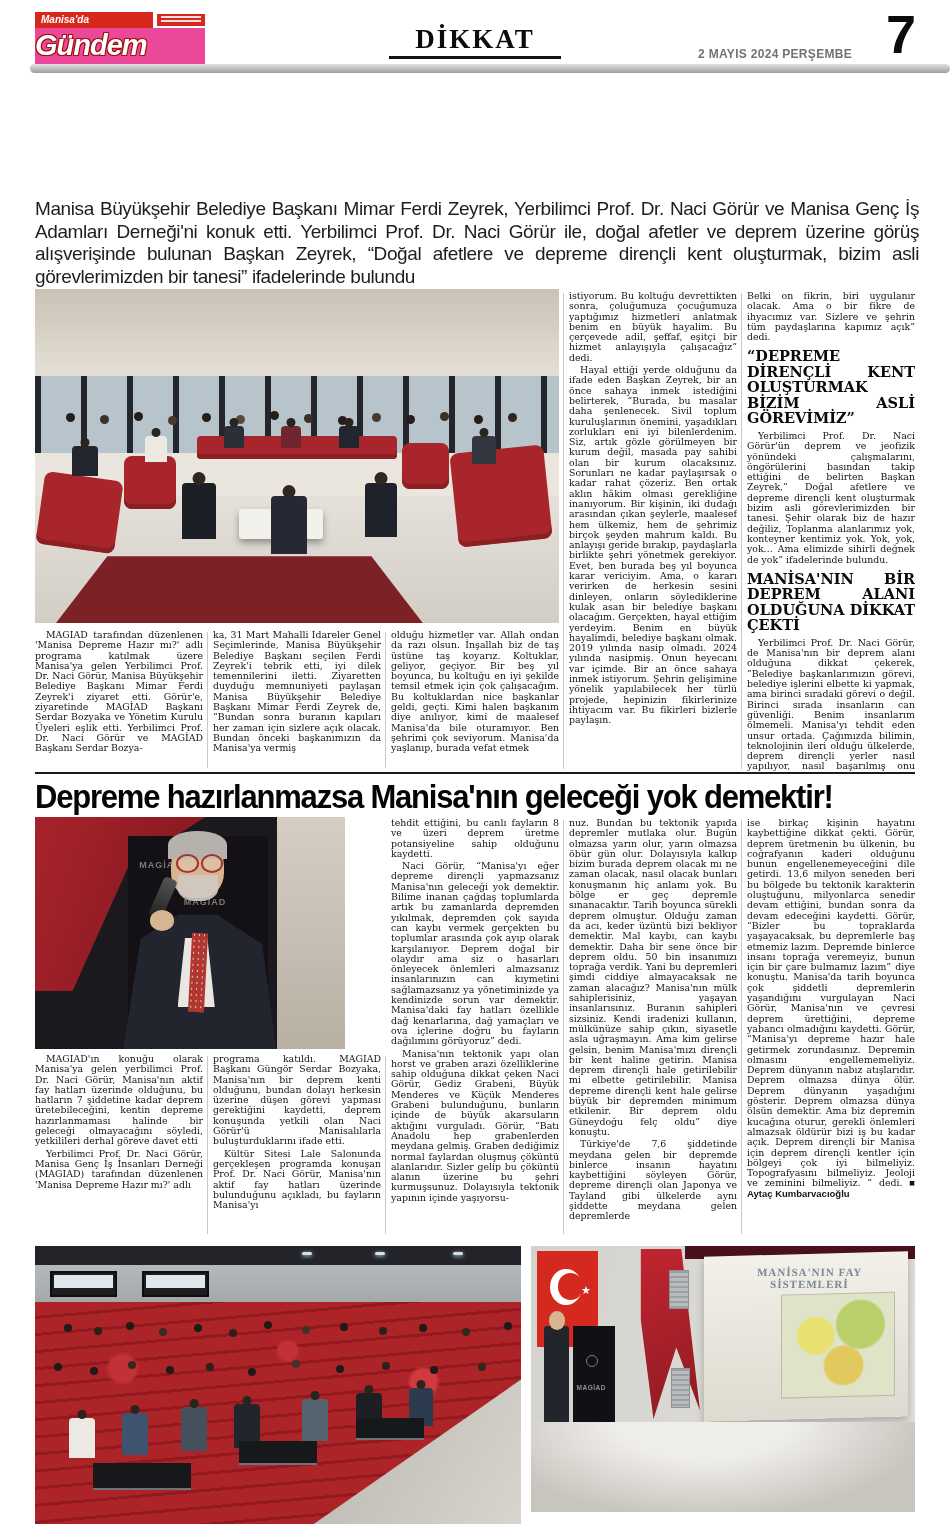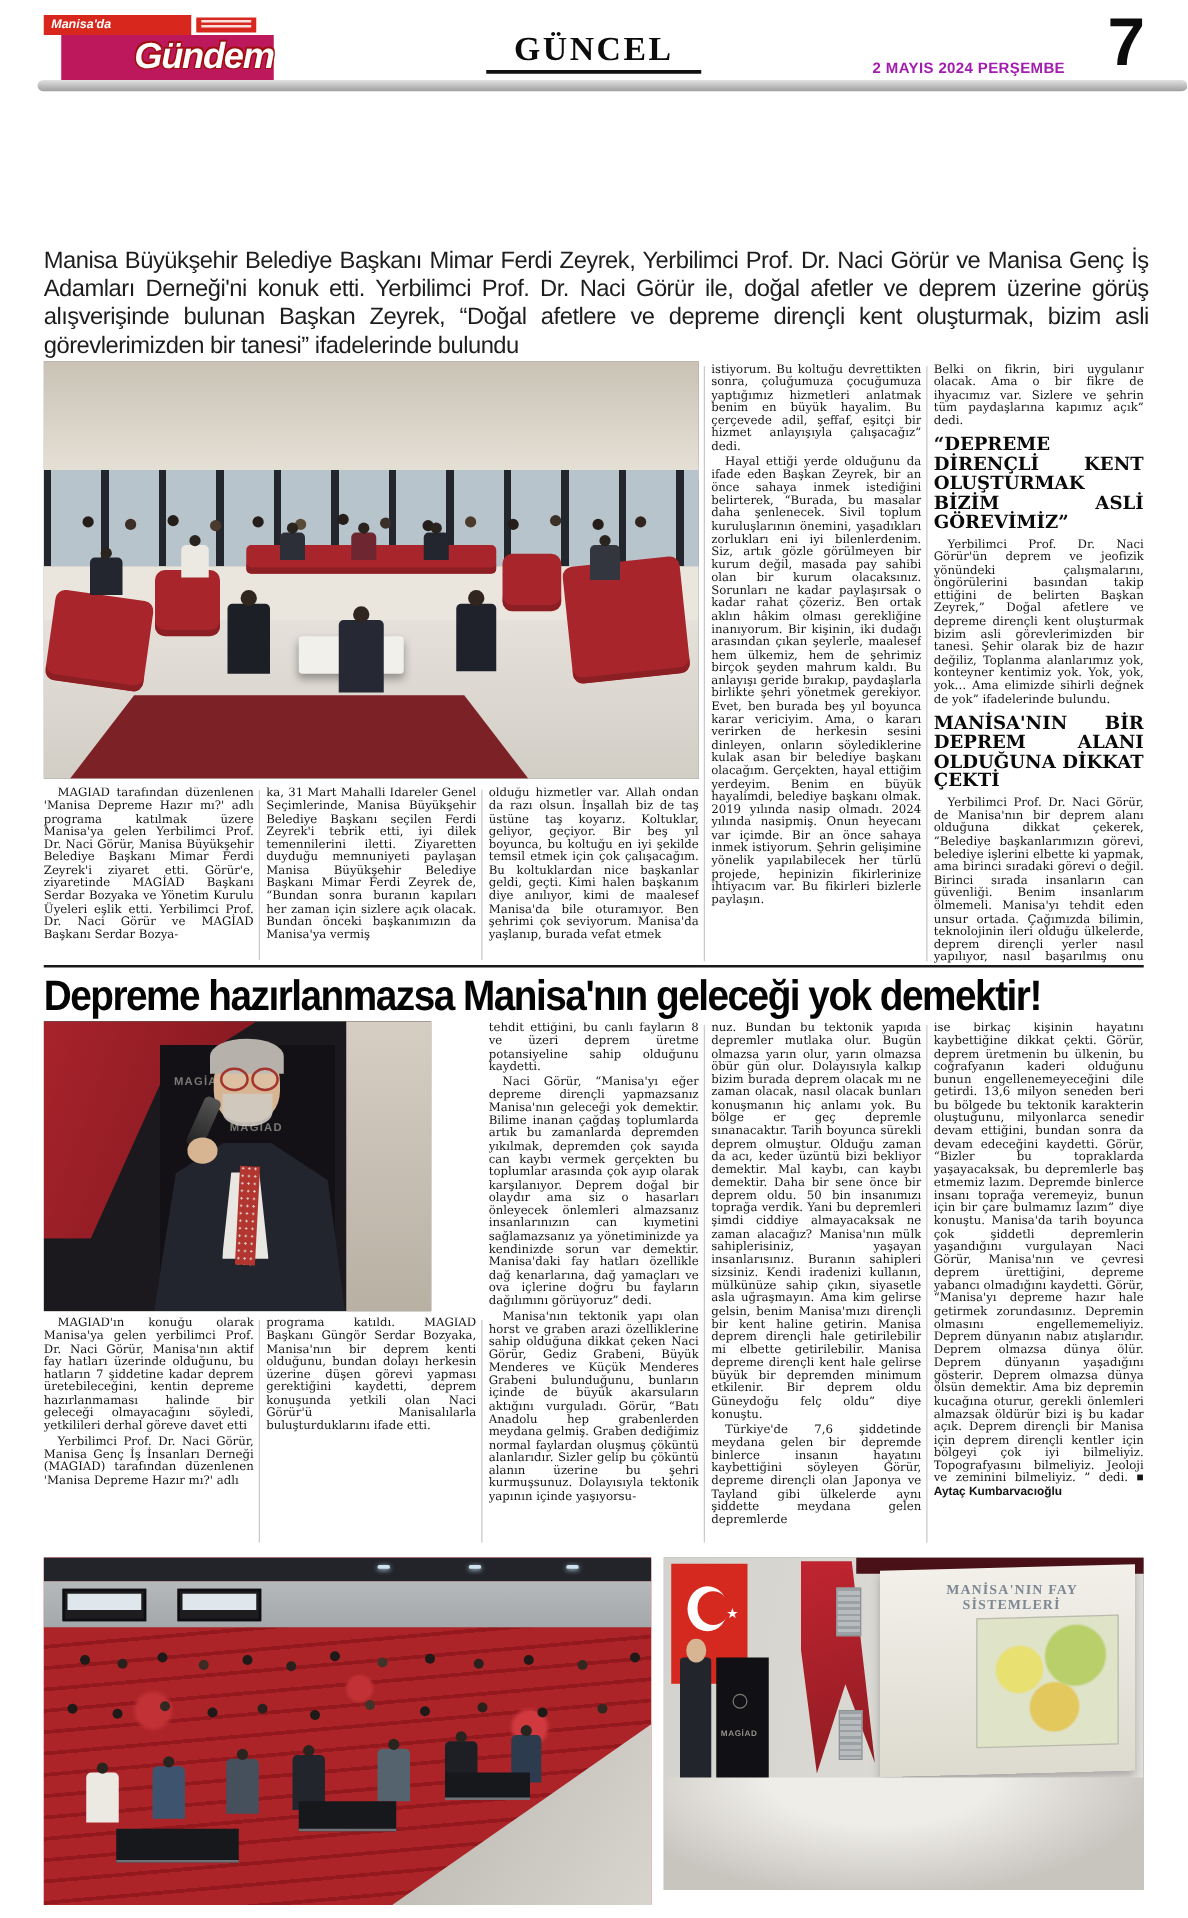--- a/index.html
+++ b/index.html
@@ -5,27 +5,27 @@
   html,body{margin:0;padding:0;background:#ffffff;}
   .page{position:relative;width:950px;height:1534px;background:#fff;overflow:hidden;
         font-family:"Liberation Sans",sans-serif;color:#111;}
   .abs{position:absolute;}
 
   
   .brand-redbar{left:35px;top:12px;width:118px;height:16px;background:#d8281e;
     color:#fff;font:italic bold 10px/16px "Liberation Sans",sans-serif;padding-left:6px;box-sizing:border-box;}
   .brand-minibox{left:157px;top:14px;width:48px;height:12px;background:#d8281e;}
   .brand-minibox i{display:block;height:2px;background:rgba(255,255,255,.85);margin:2px 4px 0;}
-  .brand-bluebox{left:35px;top:28px;width:170px;height:36px;background:#be185d;text-align:right;margin-left:14px;}
+  .brand-bluebox{left:35px;top:28px;width:170px;height:36px;background:#ec4899;text-align:left;}
   .brand-bluebox span{font:italic 800 29px/34px "Liberation Sans",sans-serif;color:#fff;
     text-shadow:1px 1px 0 #a01010,-1px -1px 0 #a01010,1px -1px 0 #a01010,-1px 1px 0 #a01010;letter-spacing:-1px;}
   .section-title{left:0;right:0;top:24px;text-align:center;
     font:bold 27px/30px "Liberation Serif",serif;letter-spacing:2px;color:#0c0c0c;}
   .section-underline{left:50%;transform:translateX(-50%);top:56px;width:172px;height:3px;background:#111;}
-  .masthead-date{right:98px;top:47px;font:bold 12px/14px "Liberation Sans",sans-serif;letter-spacing:.3px;color:#a21caf;margin-left:36px;}
+  .masthead-date{right:98px;top:47px;font:bold 12px/14px "Liberation Sans",sans-serif;letter-spacing:.3px;color:#737373;margin-left:36px;}
   .masthead-page{right:36px;top:6px;font:bold 54px/56px "Liberation Sans",sans-serif;letter-spacing:-2px;color:#0c0c0c;}
   .masthead-bar{left:30px;right:0;top:64px;height:9px;border-radius:5px;
     background:linear-gradient(#e2e2e2,#9f9f9f);}
 
   
   .headline1{left:35px;top:84px;width:890px;font:bold 49px/53px "Liberation Sans",sans-serif;
     letter-spacing:-2.5px;color:#050505;}
   .headline1 span{display:block;transform:scaleY(1.12);transform-origin:top left;}
   .lead{left:35px;top:198px;width:884px;font:19px/22.5px "Liberation Sans",sans-serif;
     color:#1d1d1d;text-align:justify;letter-spacing:-0.4px;}
@@ -138,21 +138,21 @@
   <div class="abs brand-redbar">
     <span>Manisa'da</span>
   </div>
   <div class="abs brand-minibox">
       <i></i>
       <i></i>
     </div>
   <div class="abs brand-bluebox">
     <span>Gündem</span>
   </div>
-  <div class="abs section-title">GÜNCEL</div>
+  <div class="abs section-title">DİKKAT</div>
   <div class="abs section-underline"></div>
   <div class="abs masthead-date">2 MAYIS 2024 PERŞEMBE</div>
   <div class="abs masthead-page">7</div>
   <div class="abs masthead-bar"></div>
 
   <p class="abs lead" style="margin:0">Manisa Büyükşehir Belediye Başkanı Mimar Ferdi Zeyrek, Yerbilimci Prof. Dr. Naci Görür ve Manisa Genç İş Adamları Derneği'ni konuk etti. Yerbilimci Prof. Dr. Naci Görür ile, doğal afetler ve deprem üzerine görüş alışverişinde bulunan Başkan Zeyrek, “Doğal afetlere ve depreme dirençli kent oluşturmak, bizim asli görevlerimizden bir tanesi” ifadelerinde bulundu</p>
 
   <figure class="photo" style="left:35px;top:289px;width:524px;height:334px;margin:0">
     <div class="abs p1-ceiling"></div>
     <div class="abs p1-windows"></div>
@@ -230,20 +230,21 @@
     <div class="abs p2-mic"></div>
     <div class="abs p2-hand"></div>
   </figure>
 
   <div class="col" style="left:35px;top:1054px;height:182px">
     <p>MAGİAD'ın konuğu olarak Manisa'ya gelen yerbilimci Prof. Dr. Naci Görür, Manisa'nın aktif fay hatları üzerinde olduğunu, bu hatların 7 şiddetine kadar deprem üretebileceğini, kentin depreme hazırlanmaması halinde bir geleceği olmayacağını söyledi, yetkilileri derhal göreve davet etti</p>
     <p>Yerbilimci Prof. Dr. Naci Görür, Manisa Genç İş İnsanları Derneği (MAGIAD) tarafından düzenlenen 'Manisa Depreme Hazır mı?' adlı</p>
   </div>
   <div class="col" style="left:213px;top:1054px;height:182px">
     <p class="cont">programa katıldı. MAGİAD Başkanı Güngör Serdar Bozyaka, Manisa'nın bir deprem kenti olduğunu, bundan dolayı herkesin üzerine düşen görevi yapması gerektiğini kaydetti, deprem konuşunda yetkili olan Naci Görür'ü Manisalılarla buluşturduklarını ifade etti.</p>
+    <p>Kültür Sitesi Lale Salonunda gerçekleşen programda konuşan Prof. Dr. Naci Görür, Manisa'nın aktif fay hatları üzerinde bulunduğunu açıkladı, bu fayların Manisa'yı</p>
   </div>
   <div class="col" style="left:391px;top:818px;height:418px">
     <p class="cont">tehdit ettiğini, bu canlı fayların 8 ve üzeri deprem üretme potansiyeline sahip olduğunu kaydetti.</p>
     <p>Naci Görür, “Manisa'yı eğer depreme dirençli yapmazsanız Manisa'nın geleceği yok demektir. Bilime inanan çağdaş toplumlarda artık bu zamanlarda depremden yıkılmak, depremden çok sayıda can kaybı vermek gerçekten bu toplumlar arasında çok ayıp olarak karşılanıyor.  Deprem doğal bir olaydır ama siz o hasarları önleyecek önlemleri almazsanız insanlarınızın can kıymetini sağlamazsanız ya yönetiminizde ya kendinizde sorun var demektir. Manisa'daki fay hatları özellikle dağ kenarlarına, dağ yamaçları ve ova içlerine doğru bu fayların dağılımını görüyoruz” dedi.</p>
     <p>Manisa'nın tektonik yapı olan horst ve graben arazi özelliklerine sahip olduğuna dikkat çeken Naci Görür,  Gediz Grabeni, Büyük Menderes ve Küçük Menderes Grabeni bulunduğunu, bunların içinde de büyük akarsuların aktığını vurguladı.  Görür, “Batı Anadolu hep grabenlerden meydana gelmiş. Graben dediğimiz normal faylardan oluşmuş çöküntü alanlarıdır. Sizler gelip bu çöküntü alanın üzerine bu şehri kurmuşsunuz. Dolayısıyla tektonik yapının içinde yaşıyorsu-</p>
   </div>
   <div class="col" style="left:569px;top:818px;height:418px">
     <p class="cont">nuz. Bundan bu tektonik yapıda depremler mutlaka olur. Bugün olmazsa yarın olur, yarın olmazsa öbür gün olur. Dolayısıyla kalkıp bizim burada deprem olacak mı ne zaman olacak, nasıl olacak bunları konuşmanın hiç anlamı yok.  Bu bölge er geç depremle sınanacaktır. Tarih boyunca sürekli deprem olmuştur. Olduğu zaman da acı, keder üzüntü bizi bekliyor demektir. Mal kaybı, can kaybı demektir. Daha bir sene önce bir deprem oldu. 50 bin insanımızı toprağa verdik. Yani bu depremleri şimdi ciddiye almayacaksak ne zaman alacağız? Manisa'nın mülk sahiplerisiniz, yaşayan insanlarısınız. Buranın sahipleri sizsiniz. Kendi iradenizi kullanın, mülkünüze sahip çıkın, siyasetle asla uğraşmayın. Ama kim gelirse gelsin, benim Manisa'mızı dirençli bir kent haline getirin. Manisa deprem dirençli hale getirilebilir mi elbette getirilebilir. Manisa depreme dirençli kent hale gelirse büyük bir depremden minimum etkilenir.  Bir deprem oldu Güneydoğu felç oldu” diye konuştu.</p>
     <p>Türkiye'de 7,6 şiddetinde meydana gelen bir depremde binlerce insanın hayatını kaybettiğini söyleyen Görür, depreme dirençli olan Japonya ve Tayland gibi ülkelerde aynı şiddette meydana gelen depremlerde</p>
   </div>

